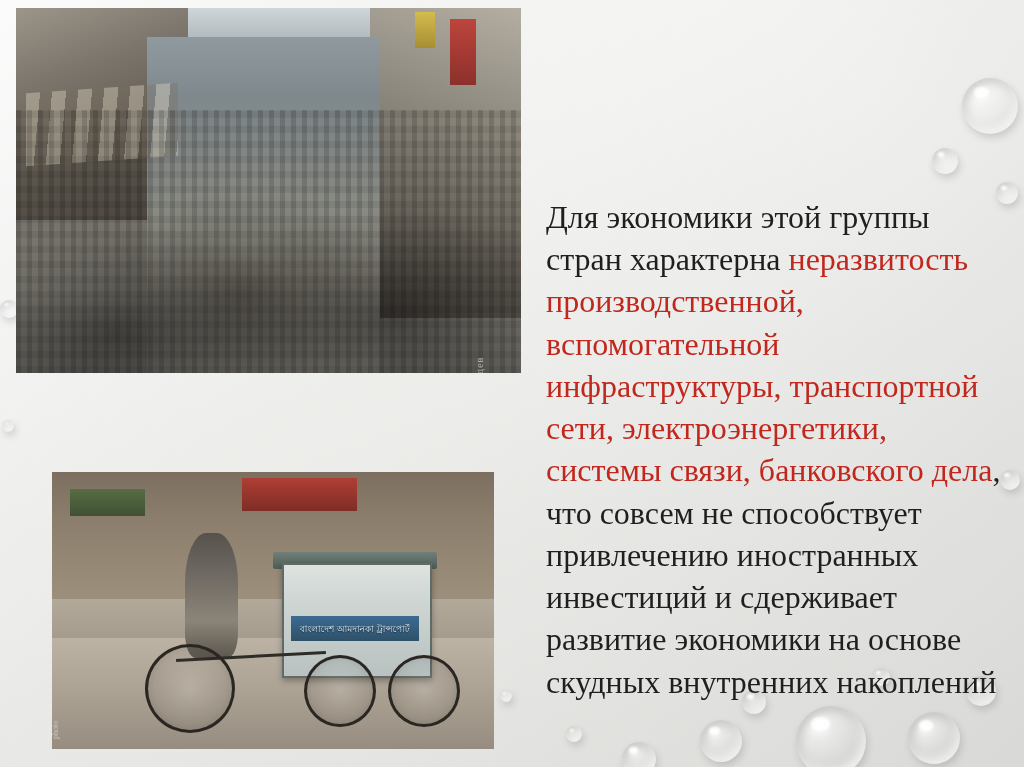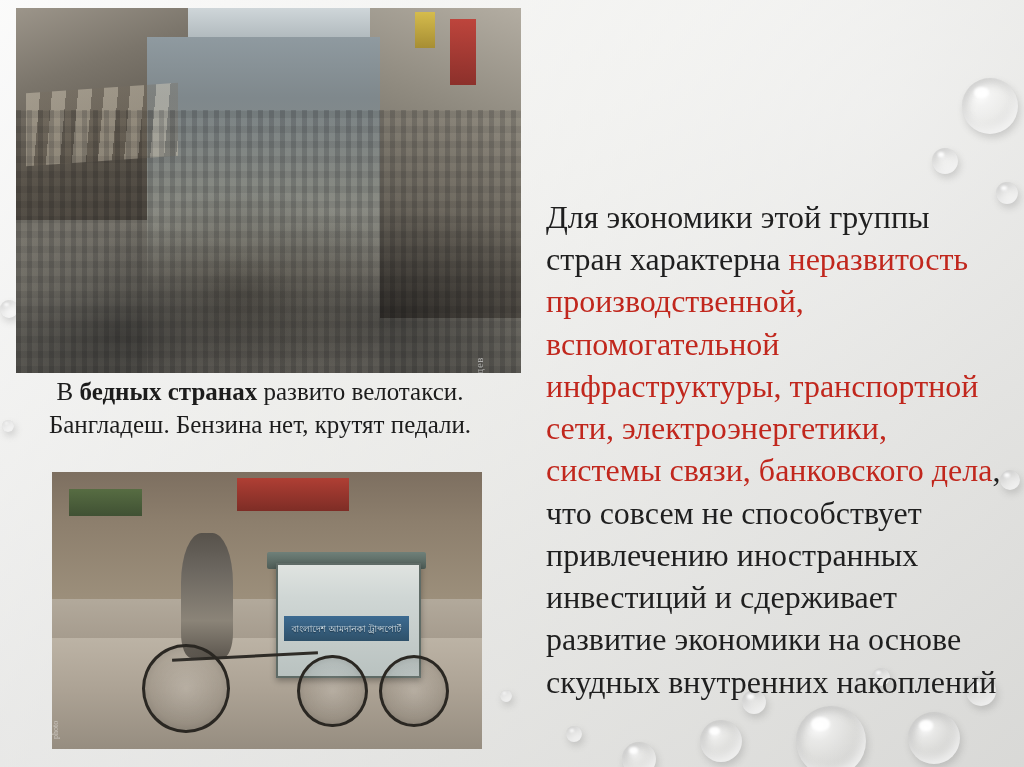--- a/index.html
+++ b/index.html
@@ -137,20 +137,21 @@
   }
 
   
   #photo-rickshaw {
     left: 52px;
     top: 472px;
     width: 430px;
     height: 277px;
     background:
       linear-gradient(180deg, #b7b0a4 0%, #a79f93 26%, #b3aa9c 45%, #a49a8c 62%, #8e8578 100%);
+    padding-left: 12px;
   }
   #photo-rickshaw .bg-shops {
     position: absolute;
     left: 0; top: 0; width: 100%; height: 46%;
     background:
       linear-gradient(180deg, #7d6f60 0%, #8d7f6d 40%, #9c8f7b 100%);
   }
   #photo-rickshaw .awning-red {
     position: absolute;
     left: 43%; top: 2%; width: 26%; height: 12%;
@@ -288,23 +289,20 @@
     <div class="buildL"></div>
     <div class="buildR"></div>
     <div class="roadway"></div>
     <div class="awnings"></div>
     <div class="sign-red"></div>
     <div class="sign-yellow"></div>
     <div class="crowd"></div>
     <div class="watermark">© Артемий Лебедев</div>
   </div>
 
-  <div id="caption-left">
-    <span>В </span><b>бедных странах</b><span>  развито велотакси. Бангладеш. Бензина нет, крутят педали.</span>
-  </div>
 
   <div class="photo" id="photo-rickshaw">
     <div class="bg-shops"></div>
     <div class="awning-red"></div>
     <div class="awning-green"></div>
     <div class="ground"></div>
     <div class="cargo-roof"></div>
     <div class="cargo-box"></div>
     <div class="cargo-band"></div>
     <div class="bn-text">বাংলাদেশ আমদানকা ট্রান্সপোর্ট</div>

